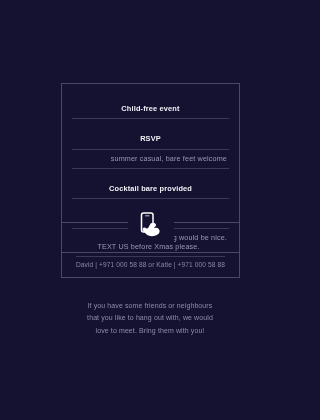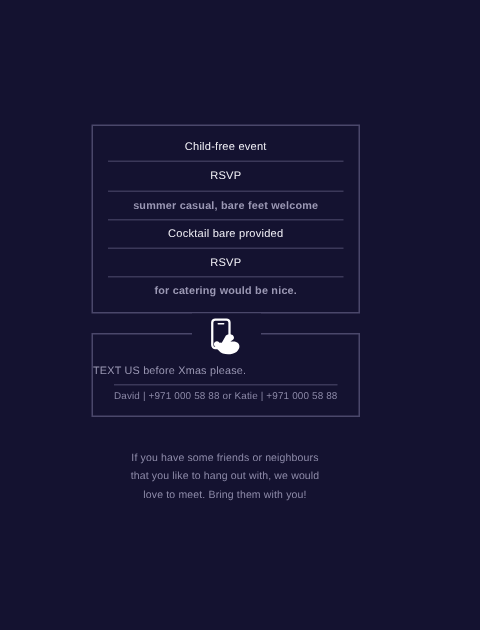--- a/index.html
+++ b/index.html
@@ -41,27 +41,29 @@
     padding: 4px 2px 5px 2px;
     border-bottom: 1px solid #3b3859;
     letter-spacing: 0.15px;
   }
   .detail-row:last-child {
     border-bottom: none;
   }
 
   .detail-row.strong {
     color: #f2f1f7;
-    font-weight: normal;
+    font-weight: bold;
     font-size: 7.4px;
+    margin-top: 11px;
   }
   .detail-row.light {
     color: #9b98b4;
-    font-weight: bold;
+    font-weight: normal;
     font-size: 7.2px;
+    text-align: right;
   }
 
   
   .contact-card {
     position: absolute;
     left: 61px;
     top: 222px;
     width: 179px;
     height: 56px;
     box-sizing: border-box;
@@ -82,20 +84,21 @@
   }
   .phone-icon-wrap svg {
     display: block;
   }
 
   .contact-text {
     position: absolute;
     left: 0;
     right: 4px;
     top: 19px;
+    text-align: center;
     color: #9b98b4;
     font-size: 7.2px;
     letter-spacing: 0.15px;
   }
 
   .contact-divider {
     position: absolute;
     left: 14px;
     right: 14px;
     top: 33px;

